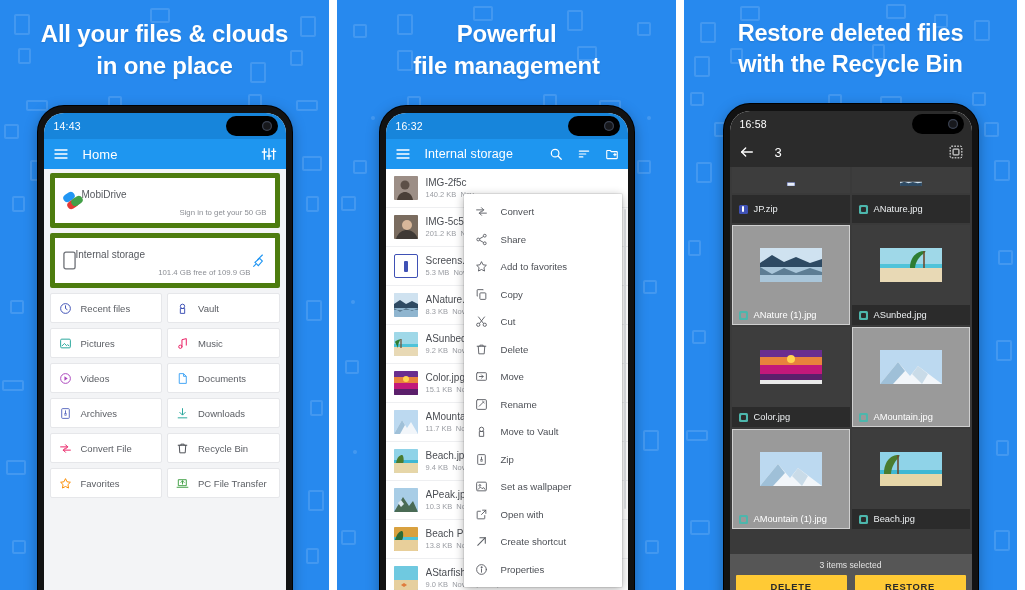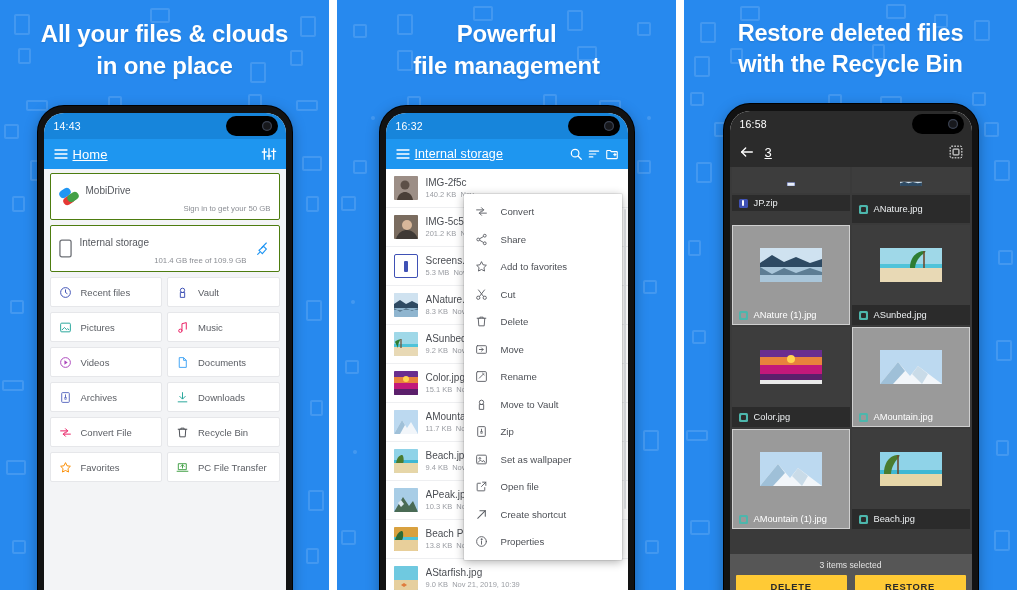--- a/index.html
+++ b/index.html
@@ -94,36 +94,36 @@
   }
   .cutout:after {
     content:''; position:absolute; right: 6px; top: 5px;
     width: 10px; height: 10px; border-radius: 50%;
     background: #17181c; box-shadow: inset 0 0 0 1.2px #3a4150;
   }
 
   
   .appbar {
     height: 30px; display: flex; align-items: center;
-    padding: 0 9px; color: #fff; gap: 4px; text-decoration: underline;
+    padding: 0 9px; color: #fff; gap: 14px;
   }
   .ab-blue { background: #1e96f0; }
   .ab-dark { background: #2b2b2b; }
   .ab-title { font-size: 13px; font-weight: 400; letter-spacing: .1px; }
   .p2 .ab-title { font-size: 12.5px; }
   .ab-spacer { flex: 1; }
   .ico { width: 16px; height: 16px; flex: 0 0 auto; display:block; }
   .ico svg { width: 100%; height: 100%; display: block; }
 
   
   .body1 { background: #f3f4f6; height: calc(100% - 56px); padding: 4px 6px; overflow: hidden; }
   .card {
-    background: #fff; border: 1px solid #4d7c0f; border-radius: 2px;
+    background: #fff; border: 5px solid #4d7c0f; border-radius: 2px;
     margin-bottom: 5px; padding: 6px 8px;
-    display: flex; align-items: center; gap: 8px;
+    display: flex; align-items: center; 
   }
   .card .txtcol { flex: 1; min-width: 0; }
   .drive-name { font-size: 10px; color: #55585e; }
   .drive-sub { font-size: 7.8px; color: #8b8e94; text-align: right; margin-top: 6px; }
   .hairline { height: 1px; background: #e9eaec; margin-top: 3px; }
   .progress { height: 2.5px; background: #e4e6e9; margin-top: 4px; border-radius: 2px; overflow: hidden; }
   .progress i { display: block; height: 100%; width: 21%; background: #1e88e5; }
   .mobidrive-icon { width: 19px; height: 19px; position: relative; flex:0 0 auto; }
   .mobidrive-icon b { position: absolute; display:block; width: 12px; height: 8px; border-radius: 6px; }
   .md-blue { background: #2196f3; left: 0; top: 2px; transform: rotate(-32deg); }
@@ -671,20 +671,29 @@
               <span class="mico">
                   <svg viewBox="0 0 24 24" fill="none" stroke="currentColor" stroke-width="1.7" stroke-linejoin="round">
                     <path d="M12 3l2.8 5.8 6.2.9-4.5 4.4 1.1 6.3L12 17.5 6.4 20.4l1.1-6.3L3 9.7l6.2-.9z"></path>
                   </svg>
                 </span>
               <span class="mlabel">Add to favorites</span>
             </div>
             <div class="mrow">
               <span class="mico">
                   <svg viewBox="0 0 24 24" fill="none" stroke="currentColor" stroke-width="1.7">
+                    <rect x="9" y="9" width="11" height="12" rx="1.5"></rect>
+                    <path d="M5 15H4V4a1 1 0 011-1h10v1"></path>
+                  </svg>
+                </span>
+              <span class="mlabel">Copy</span>
+            </div>
+            <div class="mrow">
+              <span class="mico">
+                  <svg viewBox="0 0 24 24" fill="none" stroke="currentColor" stroke-width="1.7">
                     <circle cx="6" cy="18" r="3"></circle>
                     <circle cx="18" cy="18" r="3"></circle>
                     <path d="M8.1 15.9L18 3M15.9 15.9L6 3"></path>
                   </svg>
                 </span>
               <span class="mlabel">Cut</span>
             </div>
             <div class="mrow">
               <span class="mico">
                   <svg viewBox="0 0 24 24" fill="none" stroke="currentColor" stroke-width="1.7" stroke-linecap="round">
@@ -742,21 +751,21 @@
               <span class="mlabel">Set as wallpaper</span>
             </div>
             <div class="mrow">
               <span class="mico">
                   <svg viewBox="0 0 24 24" fill="none" stroke="currentColor" stroke-width="1.7" stroke-linecap="round">
                     <path d="M14 4h6v6"></path>
                     <path d="M20 4l-8 8"></path>
                     <path d="M18 14v5a1 1 0 01-1 1H5a1 1 0 01-1-1V7a1 1 0 011-1h5"></path>
                   </svg>
                 </span>
-              <span class="mlabel">Open file</span>
+              <span class="mlabel">Open with</span>
             </div>
             <div class="mrow">
               <span class="mico">
                   <svg viewBox="0 0 24 24" fill="none" stroke="currentColor" stroke-width="1.9" stroke-linecap="round">
                     <path d="M5 19L19 5"></path>
                     <path d="M9 5h10v10"></path>
                   </svg>
                 </span>
               <span class="mlabel">Create shortcut</span>
             </div>
@@ -858,21 +867,21 @@
             </div>
             <div class="tile partial">
               <span class="tpreview">
                   <svg viewBox="0 0 62 34" style="height:12px">
                     <rect y="22" width="62" height="12" fill="#cfe2f0"></rect>
                     <path d="M0 26l12-4 12 4 12-3 14 3 12-2v10H0z" fill="#2e4a63"></path>
                   </svg>
                 </span>
             </div>
 
-            <div class="tile" style="height:16px">
+            <div class="tile" style="height:28px">
               <span class="tlabel" style="height:28px">
                 <span class="tchk chk-zip"></span>
                 <span>JP.zip</span>
               </span>
             </div>
             <div class="tile" style="height:28px">
               <span class="tlabel" style="height:28px">
                 <span class="tchk chk-img"></span>
                 <span>ANature.jpg</span>
               </span>

